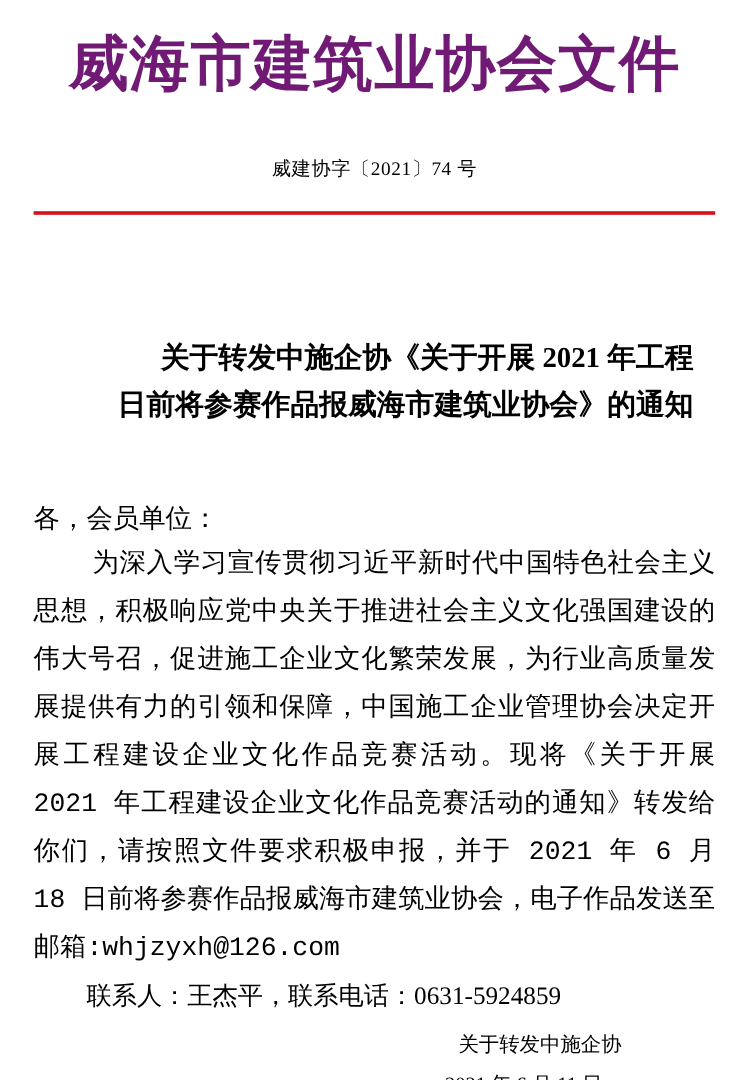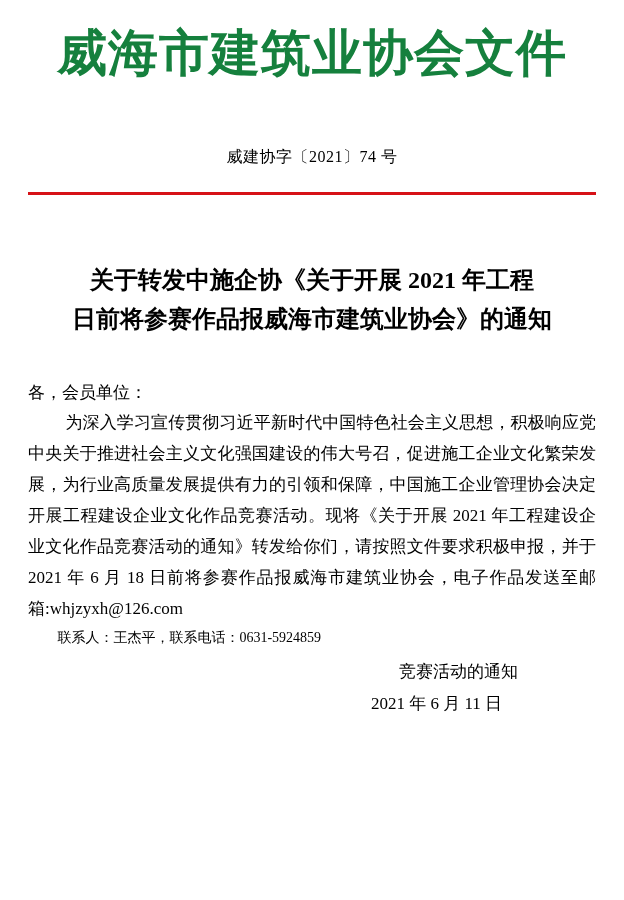--- a/index.html
+++ b/index.html
@@ -16,67 +16,68 @@
   }
   .page {
     position: relative;
     width: 624px;
     height: 900px;
     box-sizing: border-box;
     padding: 0 28px;
   }
   .doc-title {
     text-align: center;
-    color: #15803d;
+    color: #701a75;
     font-family: "Liberation Serif", "DejaVu Serif", serif;
     font-weight: bold;
     font-size: 50px;
     letter-spacing: 1px;
     line-height: 1.1;
     margin-top: 26px;
     white-space: nowrap;
   }
   .doc-number {
     text-align: center;
     font-size: 16px;
-    margin-top: 66px;
+    margin-top: 50px;
     letter-spacing: 0.5px;
   }
   .red-rule {
     height: 3px;
     background: #d61117;
     margin-top: 24px;
   }
   .subject {
-    text-align: center;
+    text-align: right;
     font-size: 24px;
     font-weight: bold;
     line-height: 1.62;
-    margin-top: 66px;
+    margin-top: 101px;
     padding: 0 18px;
     font-family: Liberation Serif, serif;
   }
   .salutation {
-    font-size: 17px;
-    margin-top: 40px;
+    font-size: 22px;
+    margin-top: 56px;
     line-height: 1.6;
   }
   .body-text {
-    font-size: 17px;
+    font-size: 22px;
     line-height: 1.82;
     text-align: justify;
     text-justify: inter-ideograph;
     margin-top: 2px;
+    font-family: Liberation Mono, monospace;
   }
   .body-text .indent {
     display: inline-block;
     width: 2.2em;
   }
   .para {
-    font-size: 14px;
+    font-size: 21px;
     line-height: 1.82;
     text-indent: 2.1em;
   }
   .signature {
     margin-top: 6px;
     font-size: 17px;
     text-align: right;
     padding-right: 78px;
     line-height: 1.9;
   }
@@ -108,17 +109,17 @@
 
   <div class="body-text">
     <span class="indent"></span><span>为深入学习宣传贯彻习近平新时代中国特色社会主义思想，积极响应党中央关于推进社会主义文化强国建设的伟大号召，促进施工企业文化繁荣发展，为行业高质量发展提供有力的引领和保障，中国施工企业管理协会决定开展工程建设企业文化作品竞赛活动。现将《关于开展 2021 年工程建设企业文化作品竞赛活动的通知》转发给你们，请按照文件要求积极申报，并于 2021 年 6 月 18 日前将参赛作品报威海市建筑业协会，电子作品发送至邮箱:whjzyxh@126.com</span>
   </div>
 
   <div class="para">联系人：王杰平，联系电话：0631-5924859</div>
 
 
 
   <div class="signature">
-    <span class="sig-line">竞赛活动的通知</span>
+    <span class="sig-line">关于转发中施企协</span>
     <span class="date-line">2021 年 6 月 11 日</span>
   </div>
 
 </div>
 
 </body></html>

